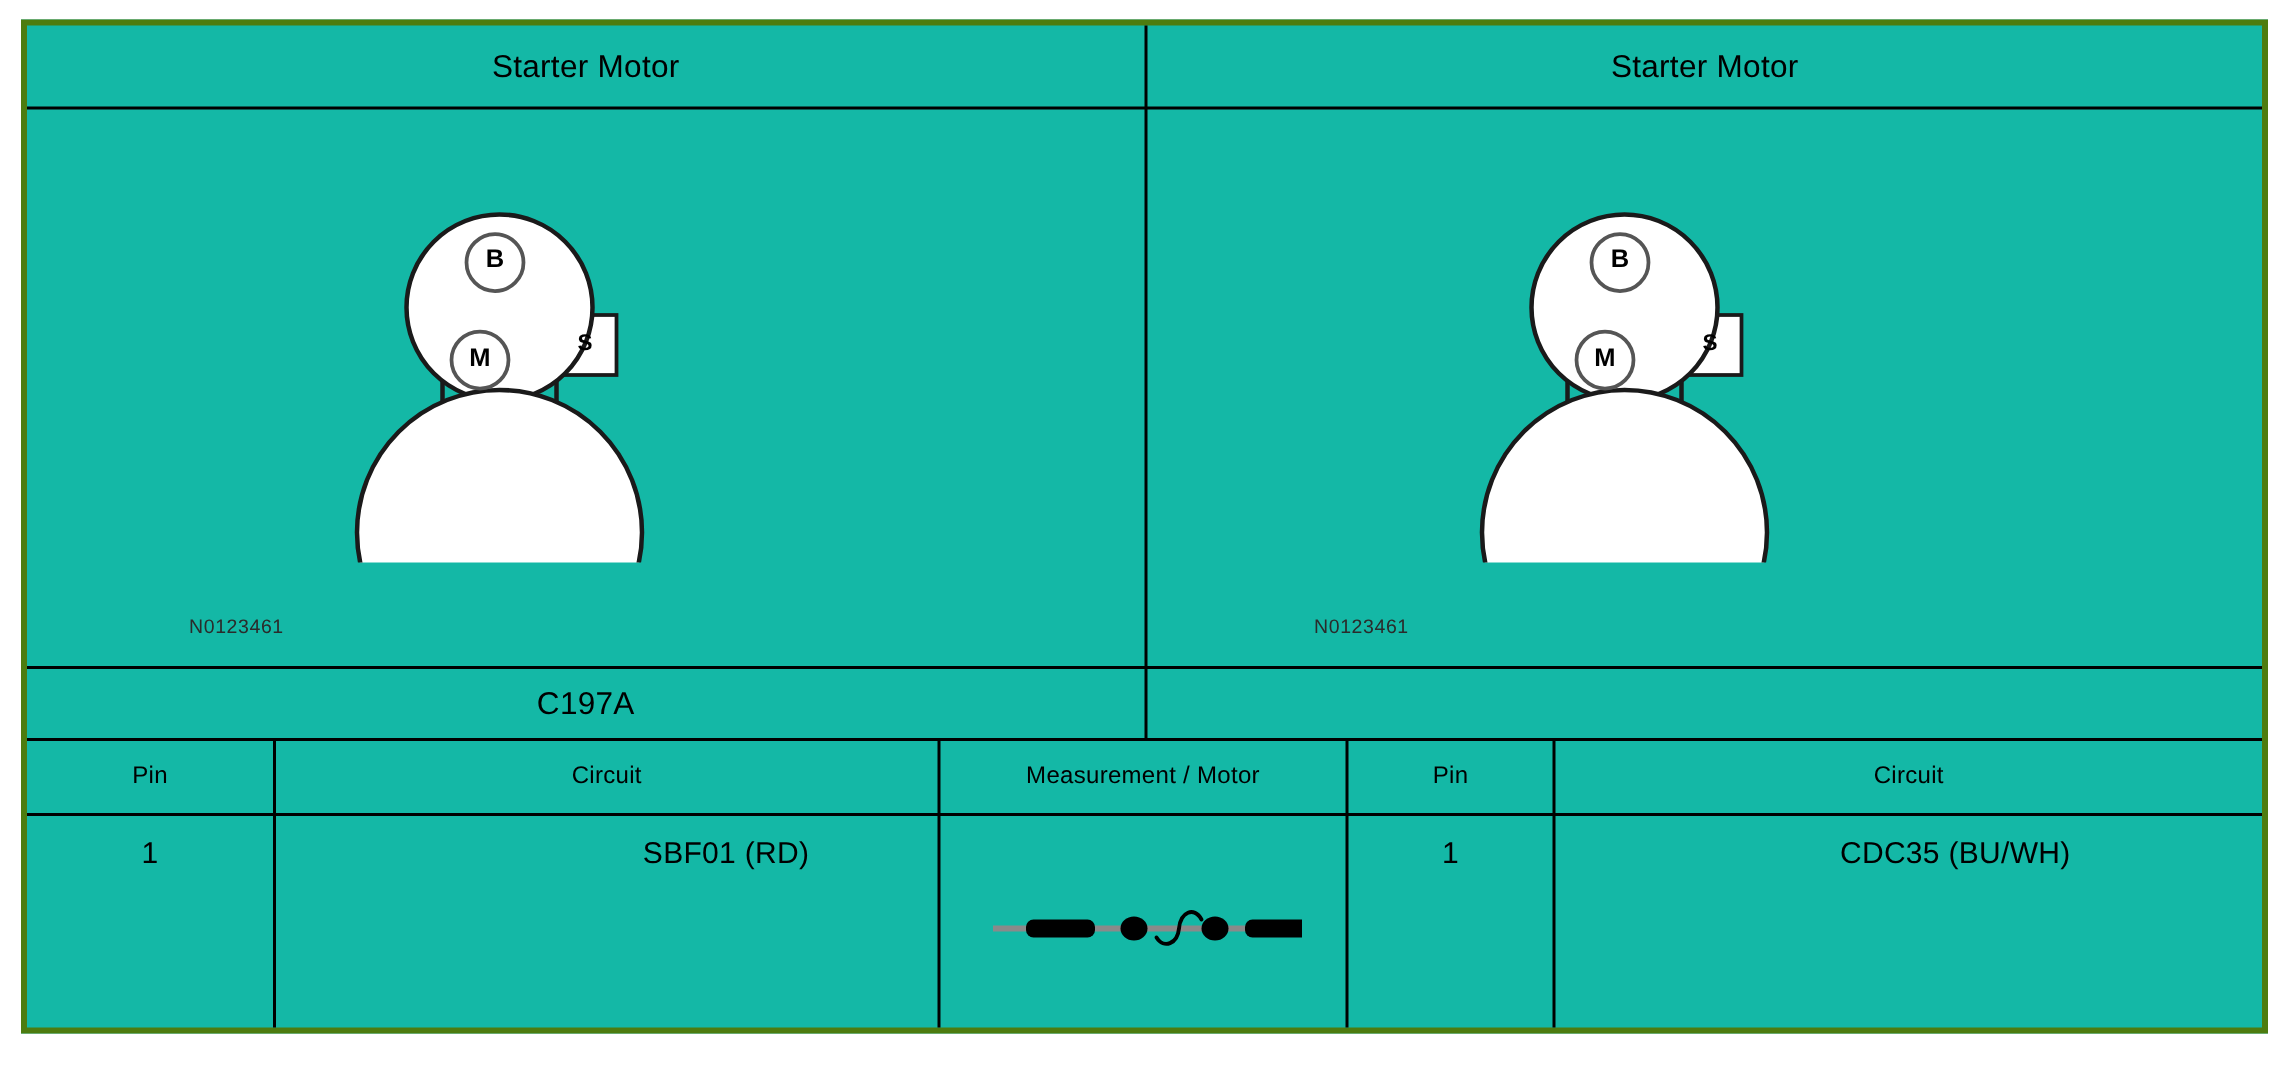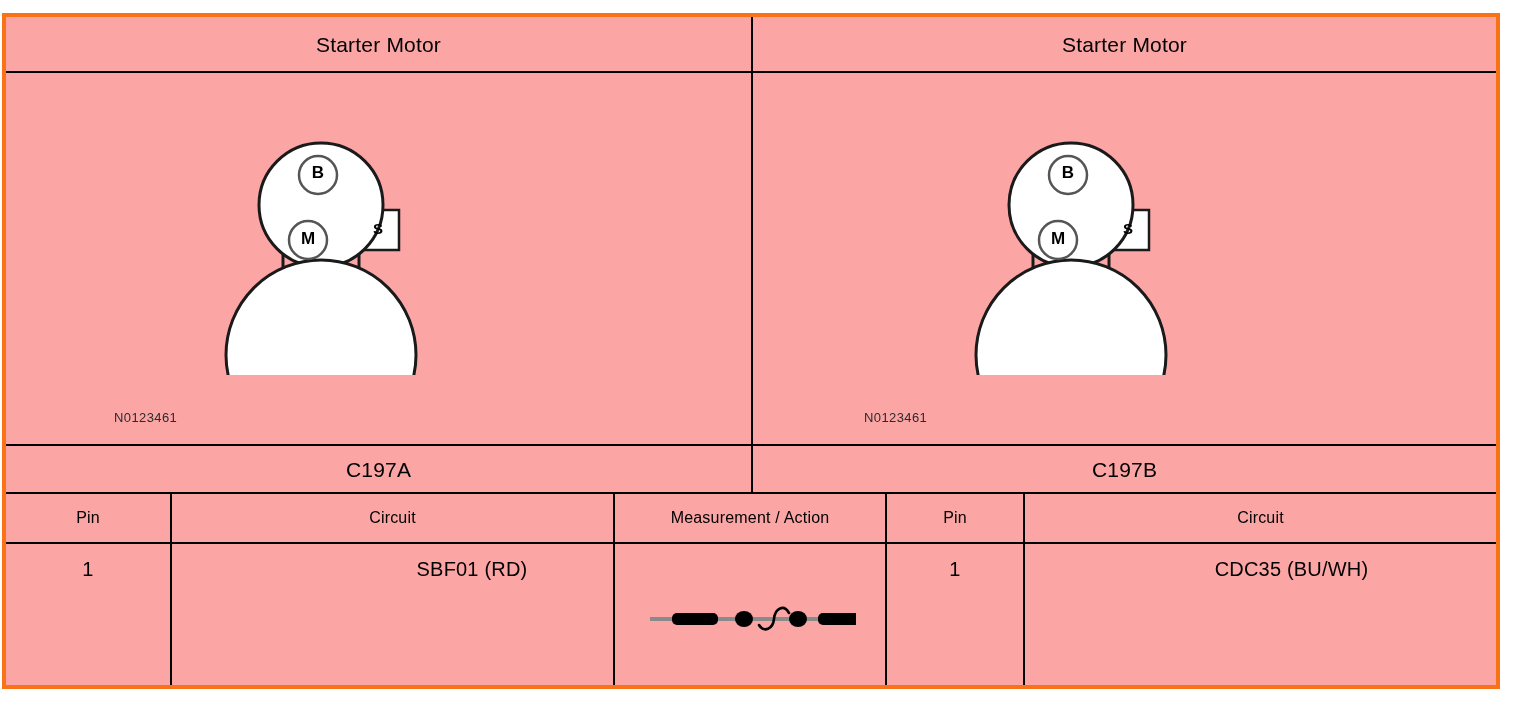--- a/index.html
+++ b/index.html
@@ -16,27 +16,27 @@
     position: relative;
     width: 1526px;
     height: 710px;
     background: #ffffff;
     overflow: hidden;
   }
 
   
   .sheet {
     position: absolute;
-    left: 2px;
+    left: 14px;
     top: 13px;
     width: 1498px;
     height: 676px;
-    border: 4px solid #f97316;
+    border: 4px solid #4d7c0f;
     box-sizing: border-box;
-    background: #fca5a5;
+    background: #14b8a6;
   }
 
   
   .hline {
     position: absolute;
     background: #000000;
     height: 2px;
   }
   .vline {
     position: absolute;
@@ -143,25 +143,24 @@
         <circle cx="167" cy="70" r="19" fill="#ffffff" stroke="#555555" stroke-width="2.5"></circle>
         <circle cx="157" cy="135" r="19" fill="#ffffff" stroke="#555555" stroke-width="2.5"></circle>
       </svg>
       <div style="position:absolute; left:155px; top:58px; width:24px; text-align:center; font-size:17px; font-weight:bold;">B</div>
       <div style="position:absolute; left:145px; top:124px; width:24px; text-align:center; font-size:17px; font-weight:bold;">M</div>
       <div style="position:absolute; left:215px; top:115px; width:24px; text-align:center; font-size:15px; font-weight:bold;">S</div>
     </div>
     <div class="illus-id" style="left:858px; top:393px;">N0123461</div>
 
     <div class="cell conn" style="left:0; top:429px; width:745px; height:46px;border-radius:15px;">C197A</div>
-    <div class="cell conn" style="left:747px; top:429px; width:743px; height:46px;">C197B</div>
 
     <div class="cell header" style="left:0; top:477px; width:164px; height:48px;">Pin</div>
     <div class="cell header" style="left:166px; top:477px; width:441px; height:48px;">Circuit</div>
-    <div class="cell header" style="left:609px; top:477px; width:270px; height:48px;">Measurement / Action</div>
+    <div class="cell header" style="left:609px; top:477px; width:270px; height:48px;">Measurement / Motor</div>
     <div class="cell header" style="left:881px; top:477px; width:136px; height:48px;">Pin</div>
     <div class="cell header" style="left:1019px; top:477px; width:471px; height:48px;">Circuit</div>
 
     <div class="cell value" style="left:0; top:527px; width:164px; height:50px;">1</div>
     <div class="cell value" style="left:166px; top:527px; width:518px; height:50px;margin-left:41px;">SBF01 (RD)</div>
     <div class="cell value" style="left:881px; top:527px; width:136px; height:50px;">1</div>
     <div class="cell value" style="left:1019px; top:527px; width:533px; height:50px;">CDC35 (BU/WH)</div>
 
     <div class="meas-symbol" style="left:640px; top:578px;">
       <svg width="210" height="46" viewBox="0 0 210 46">

